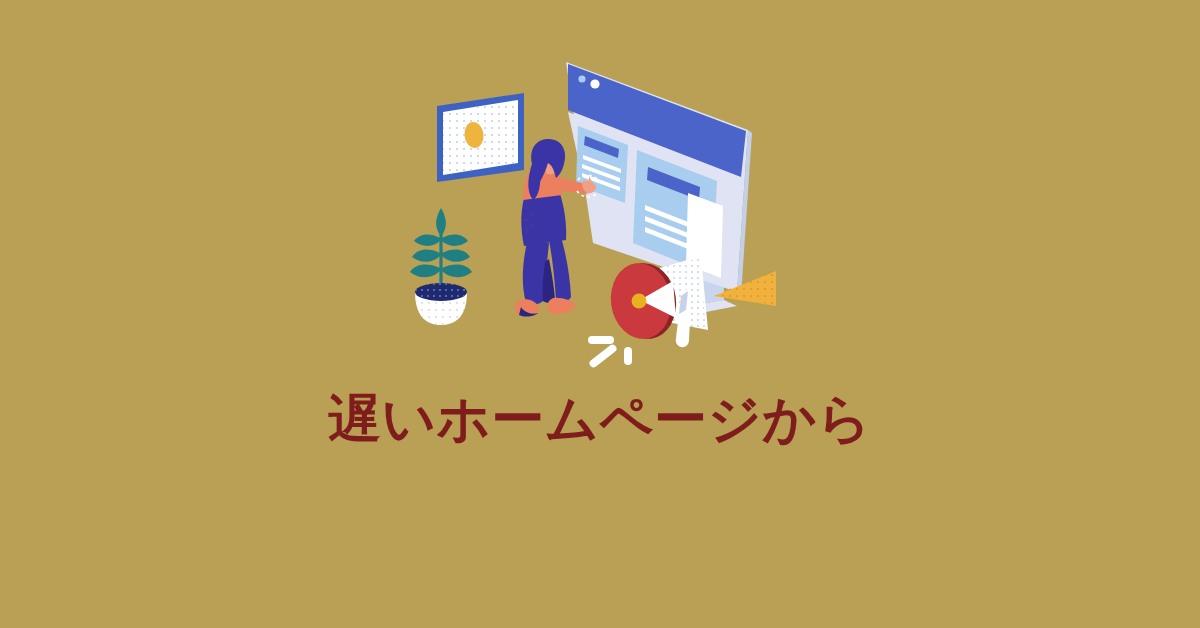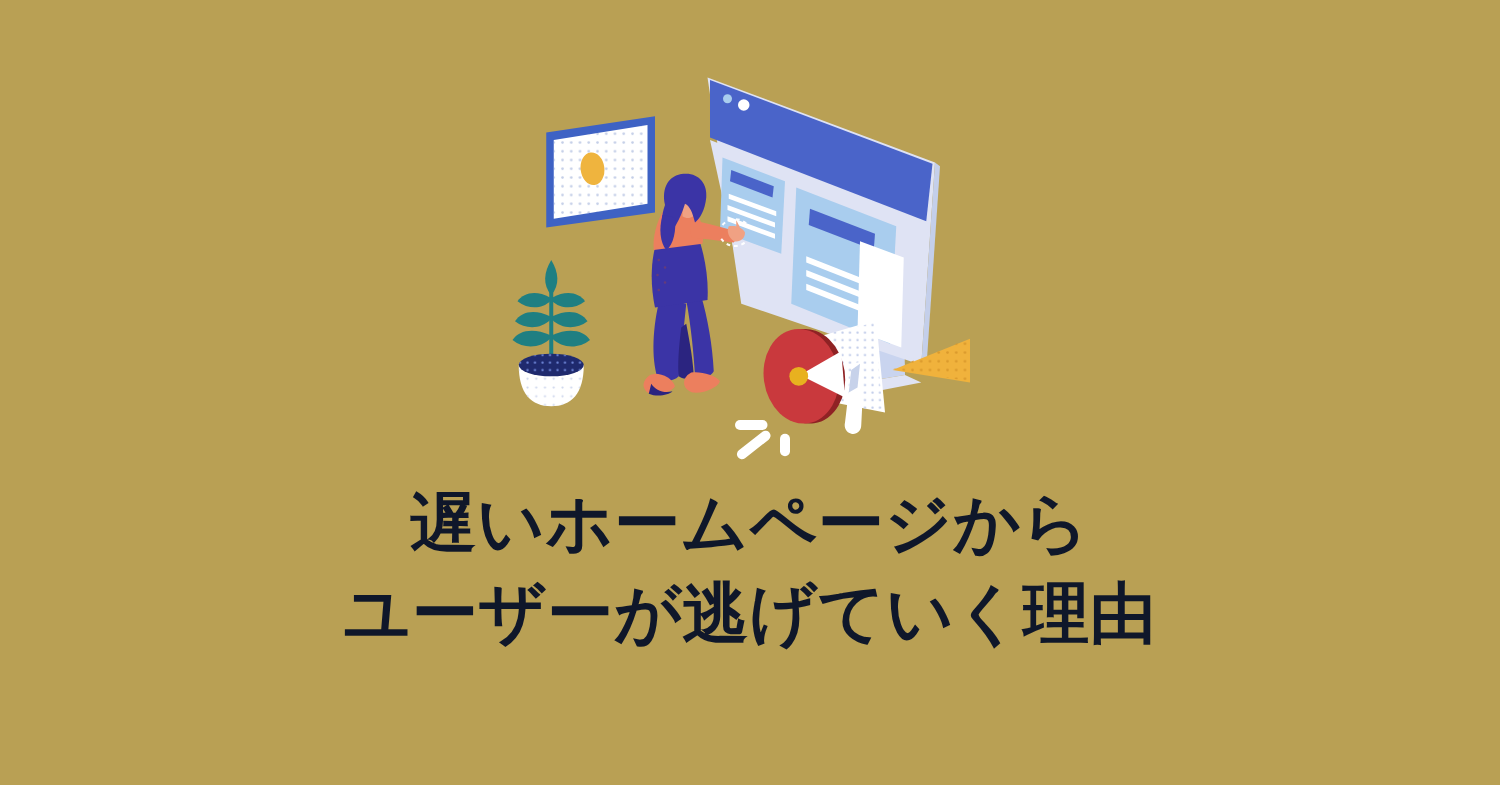--- a/index.html
+++ b/index.html
@@ -14,21 +14,21 @@
   
   .illo { position:absolute; left:0; top:0; width:1200px; height:380px; }
   .illo svg { display:block; width:1200px; height:380px; }
 
   
   .headline {
     position:absolute;
     left:0; right:0;
     top:384px;
     text-align:center;
-    color:#0f172a;
+    color:#7f1d1d;
     font-weight:700;
     font-size:53px;
     line-height:72px;
     letter-spacing:0.5px;
     white-space:nowrap;
     text-rendering:geometricPrecision;
   }
   .headline .line { display:block; }
 </style>
 </head>
@@ -214,16 +214,15 @@
 
         <path d="M640,300 L673,281 L676,318 Z" fill="#ffffff"></path>
 
         <circle cx="639" cy="301" r="7.5" fill="#e8b11f"></circle>
       </g>
     </svg>
   </div>
 
   <div class="headline">
     <span class="line">遅いホームページから</span>
-    <span class="line">ユーザーが逃げていく理由</span>
   </div>
 
 </div>
 
 </body></html>

